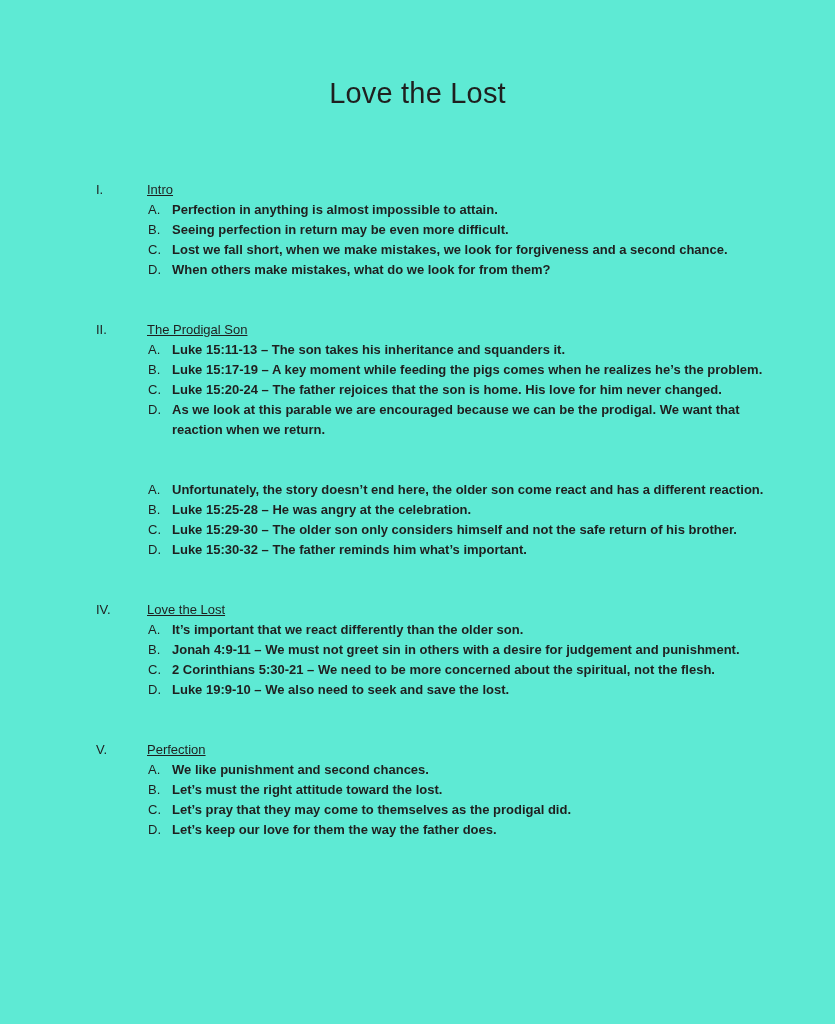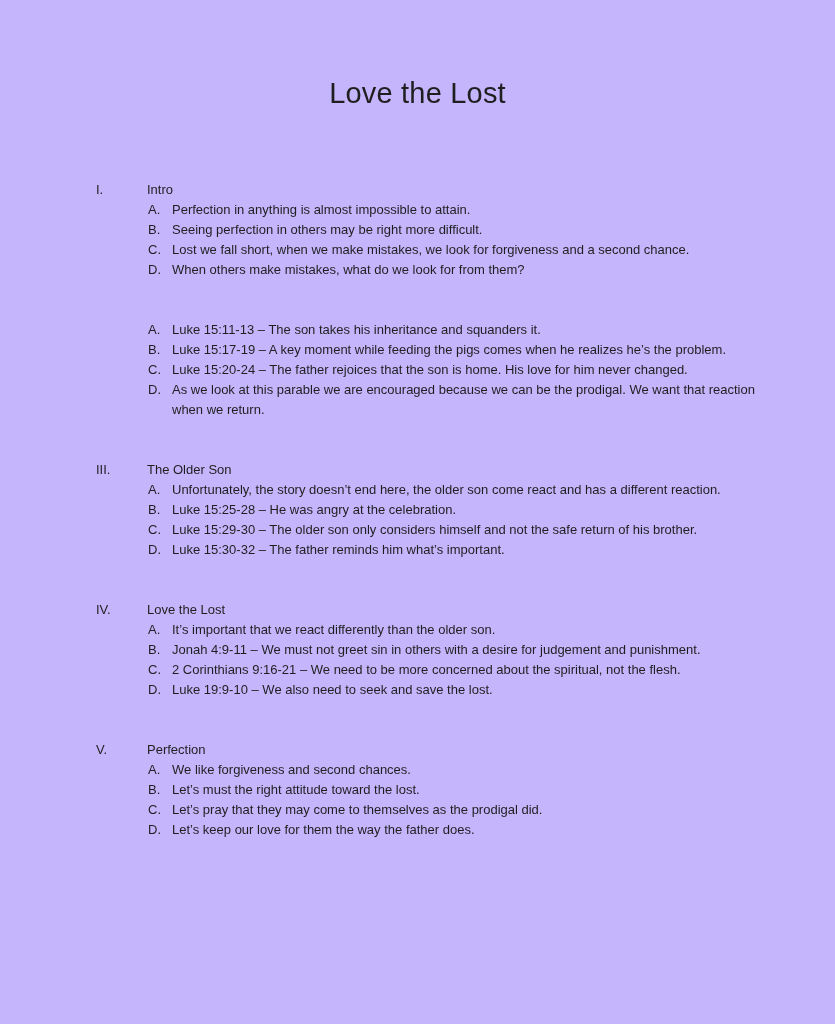--- a/index.html
+++ b/index.html
@@ -38,71 +38,77 @@
   }
   .section-row {
     display: flex;
     align-items: flex-start;
   }
   .section-numeral {
     flex: 0 0 51px;
   }
   .section-heading {
     flex: 1 1 auto;
+    text-decoration: underline;
   }
   .section-items {
     margin-left: 52px;
   }
   .item-row {
     display: flex;
     align-items: flex-start;
   }
   .item-label {
     flex: 0 0 24px;
   }
   .item-text {
     width: 600px;
     max-width: 600px;
+    font-weight: bold;
   }
 </style>
 </head>
 <body>
 
-<div class="page" style="background: #c4b5fd; color: rgb(31, 31, 31);">
+<div class="page" style="background: #5eead4; color: rgb(31, 31, 31);">
   <h1 class="doc-title">Love the Lost</h1>
   <div class="outline" id="outline">
   <div class="section">
     <div class="section-row">
       <span class="section-numeral">I.</span>
       <span class="section-heading">Intro</span>
     </div>
     <div class="section-items">
   <div class="item-row">
     <span class="item-label">A.</span>
     <span class="item-text">Perfection in anything is almost impossible to attain.</span>
   </div>
 
   <div class="item-row">
     <span class="item-label">B.</span>
-    <span class="item-text">Seeing perfection in others may be right more difficult.</span>
+    <span class="item-text">Seeing perfection in return may be even more difficult.</span>
   </div>
 
   <div class="item-row">
     <span class="item-label">C.</span>
     <span class="item-text">Lost we fall short, when we make mistakes, we look for forgiveness and a second chance.</span>
   </div>
 
   <div class="item-row">
     <span class="item-label">D.</span>
     <span class="item-text">When others make mistakes, what do we look for from them?</span>
   </div>
 </div>
   </div>
 
   <div class="section">
+    <div class="section-row">
+      <span class="section-numeral">II.</span>
+      <span class="section-heading">The Prodigal Son</span>
+    </div>
     <div class="section-items">
   <div class="item-row">
     <span class="item-label">A.</span>
     <span class="item-text">Luke 15:11-13 – The son takes his inheritance and squanders it.</span>
   </div>
 
   <div class="item-row">
     <span class="item-label">B.</span>
     <span class="item-text">Luke 15:17-19 – A key moment while feeding the pigs comes when he realizes he’s the problem.</span>
   </div>
@@ -113,24 +119,20 @@
   </div>
 
   <div class="item-row">
     <span class="item-label">D.</span>
     <span class="item-text">As we look at this parable we are encouraged because we can be the prodigal. We want that reaction when we return.</span>
   </div>
 </div>
   </div>
 
   <div class="section">
-    <div class="section-row">
-      <span class="section-numeral">III.</span>
-      <span class="section-heading">The Older Son</span>
-    </div>
     <div class="section-items">
   <div class="item-row">
     <span class="item-label">A.</span>
     <span class="item-text">Unfortunately, the story doesn’t end here, the older son come react and has a different reaction.</span>
   </div>
 
   <div class="item-row">
     <span class="item-label">B.</span>
     <span class="item-text">Luke 15:25-28 – He was angry at the celebration.</span>
   </div>
@@ -158,39 +160,39 @@
     <span class="item-text">It’s important that we react differently than the older son.</span>
   </div>
 
   <div class="item-row">
     <span class="item-label">B.</span>
     <span class="item-text">Jonah 4:9-11 – We must not greet sin in others with a desire for judgement and punishment.</span>
   </div>
 
   <div class="item-row">
     <span class="item-label">C.</span>
-    <span class="item-text">2 Corinthians 9:16-21 – We need to be more concerned about the spiritual, not the flesh.</span>
+    <span class="item-text">2 Corinthians 5:30-21 – We need to be more concerned about the spiritual, not the flesh.</span>
   </div>
 
   <div class="item-row">
     <span class="item-label">D.</span>
     <span class="item-text">Luke 19:9-10 – We also need to seek and save the lost.</span>
   </div>
 </div>
   </div>
 
   <div class="section">
     <div class="section-row">
       <span class="section-numeral">V.</span>
       <span class="section-heading">Perfection</span>
     </div>
     <div class="section-items">
   <div class="item-row">
     <span class="item-label">A.</span>
-    <span class="item-text">We like forgiveness and second chances.</span>
+    <span class="item-text">We like punishment and second chances.</span>
   </div>
 
   <div class="item-row">
     <span class="item-label">B.</span>
     <span class="item-text">Let’s must the right attitude toward the lost.</span>
   </div>
 
   <div class="item-row">
     <span class="item-label">C.</span>
     <span class="item-text">Let’s pray that they may come to themselves as the prodigal did.</span>

